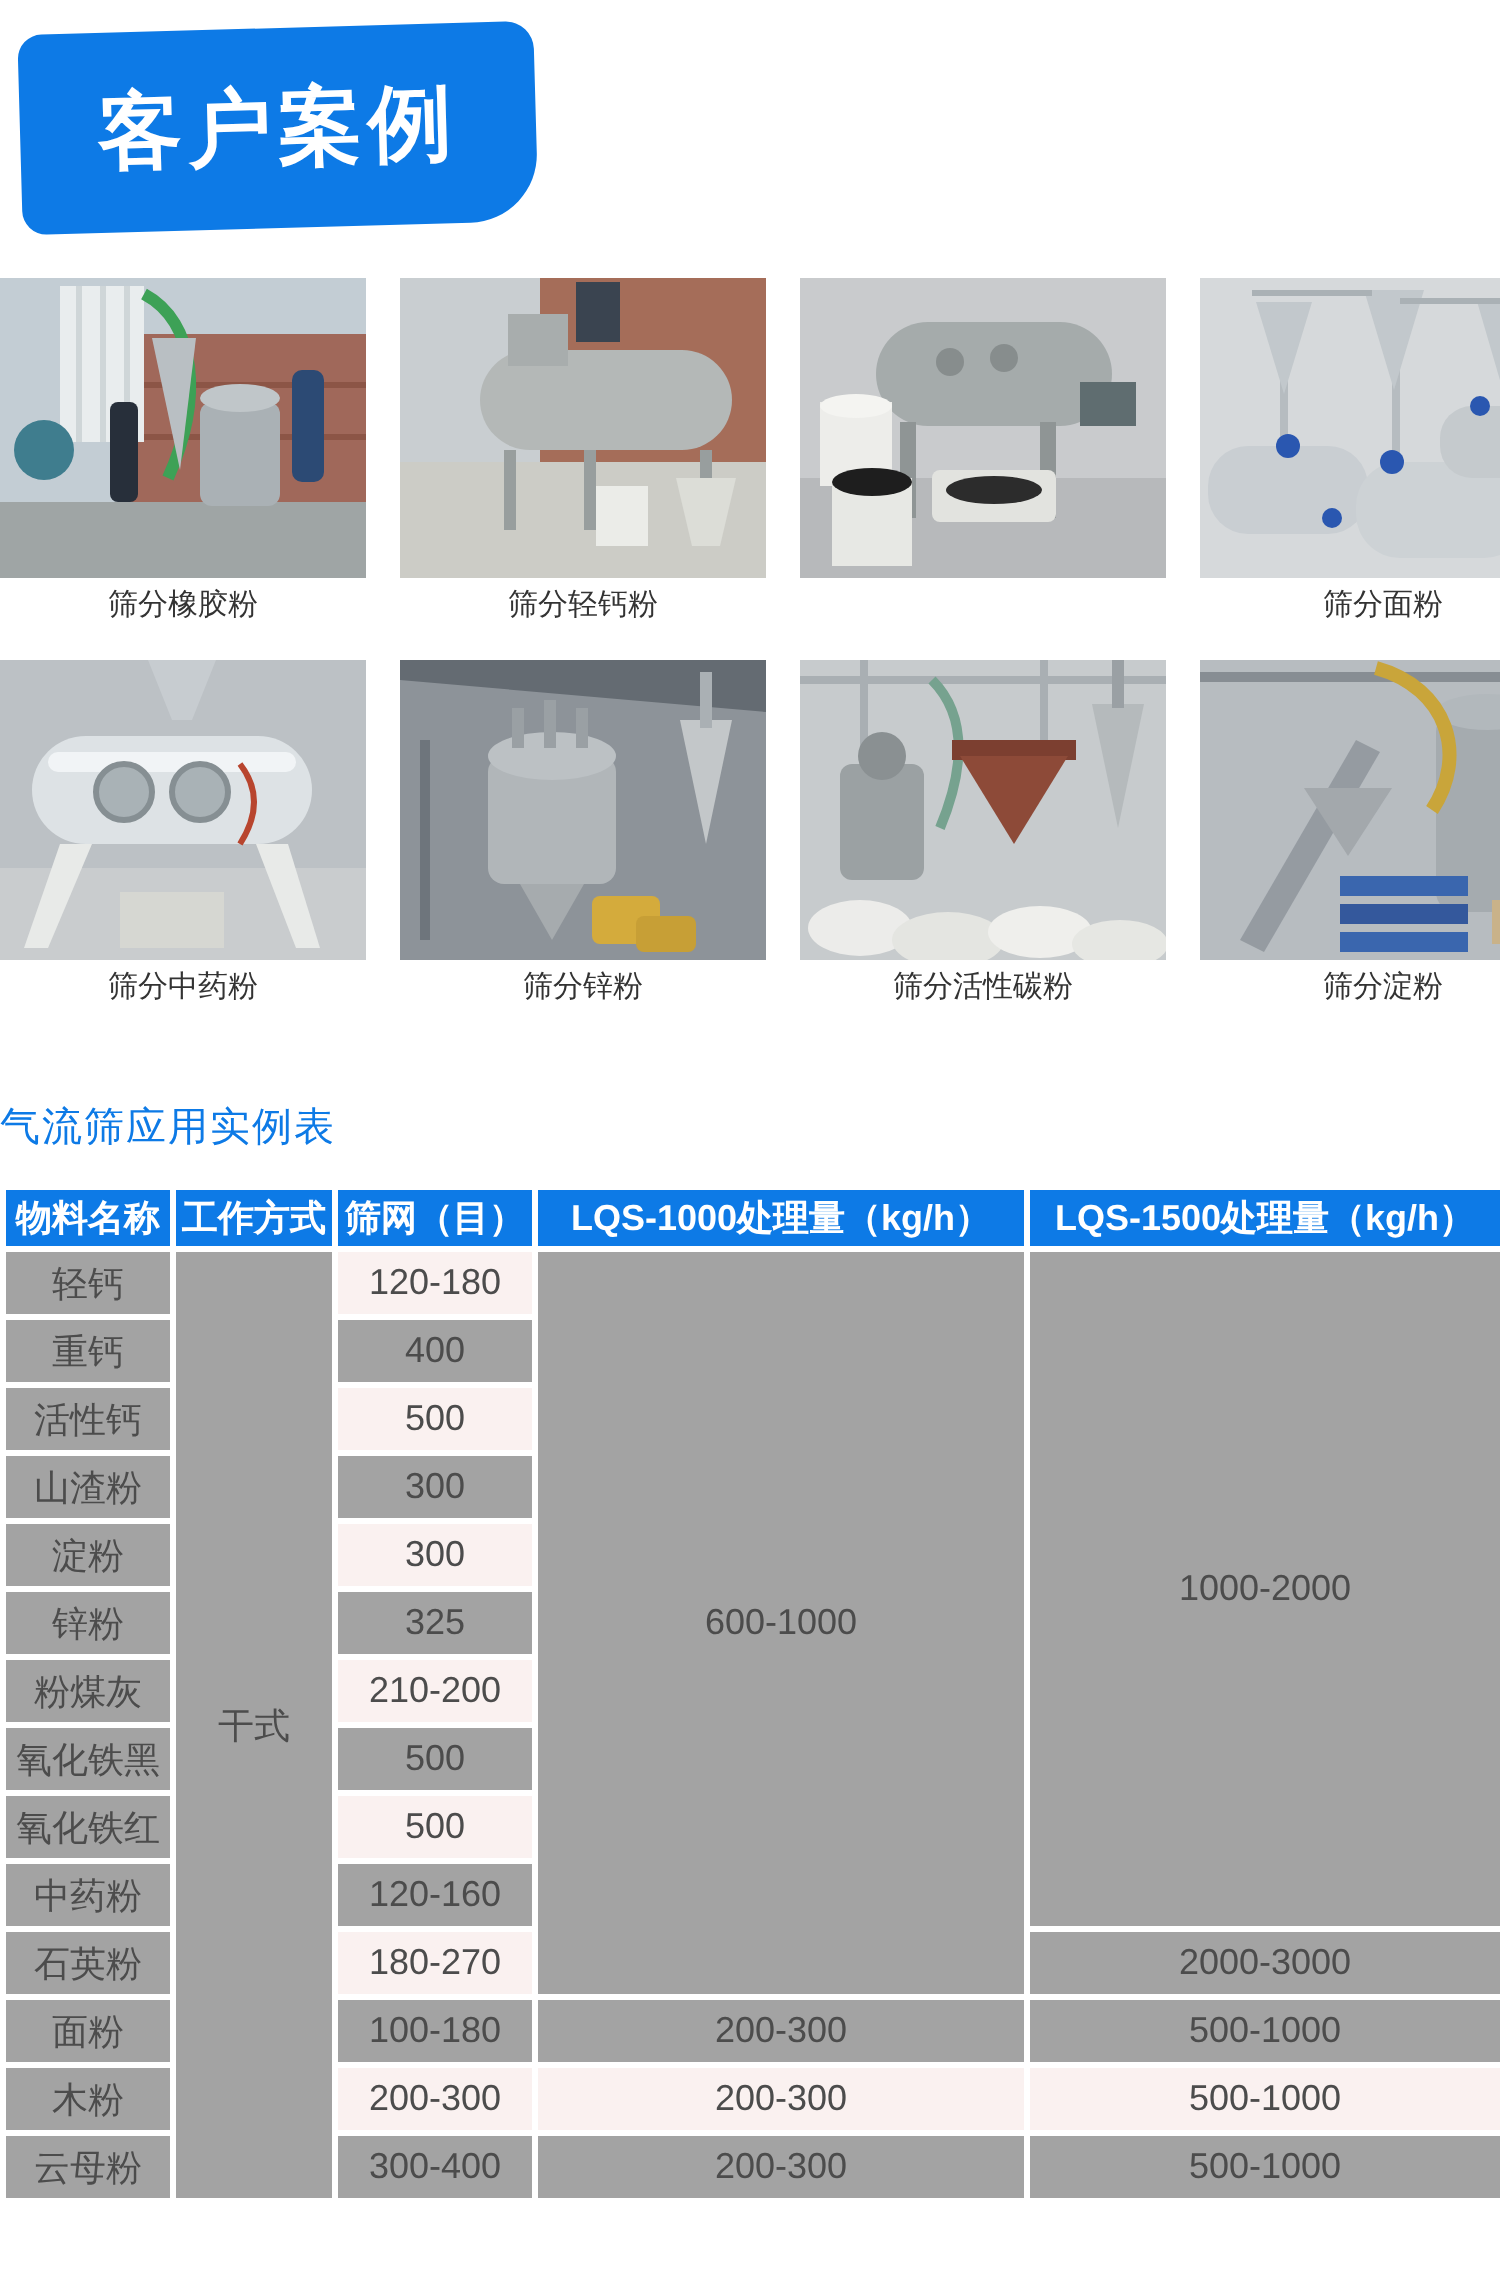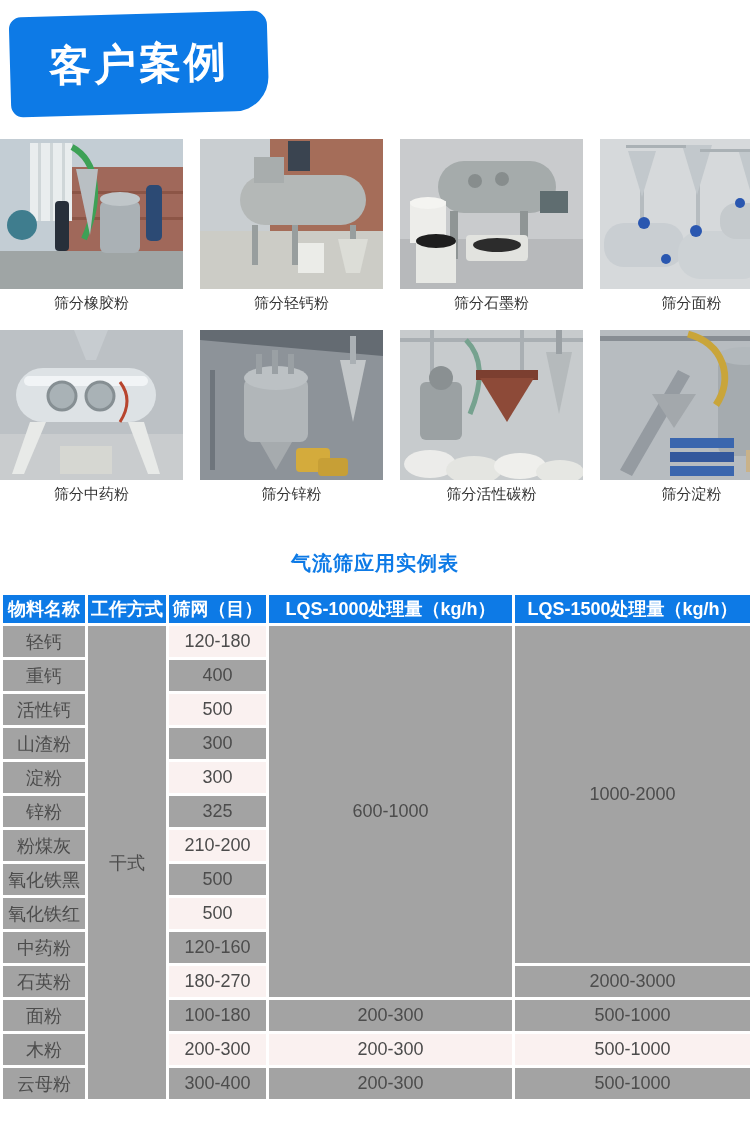--- a/index.html
+++ b/index.html
@@ -36,22 +36,22 @@
   }
   .case{margin:0;}
   .photo{width:183px;height:150px;display:block;background:#cfd2d4;}
   .caption{
     text-align:center;font-size:15px;color:#333;
     padding:5px 0 1px;line-height:18px;
   }
 
   
   .section-title{
-    margin:46px 0 15px;text-align:center;
-    color:var(--accent);font-size:20px;font-weight:bold;letter-spacing:1px;
+    margin:46px 0 15px;
+    color:var(--accent);font-size:20px;font-weight:normal;letter-spacing:1px;
   }
 
   
   table.app{
     width:750px;border-collapse:collapse;table-layout:fixed;
   }
   table.app th,table.app td{
     border:3px solid #fff;text-align:center;vertical-align:middle;
     font-size:18px;padding:0;overflow:hidden;
   }
@@ -123,21 +123,20 @@
         <rect x="140" y="52" width="28" height="22" fill="#5f6d70"></rect>
         <rect x="50" y="72" width="8" height="48" fill="#8f9595"></rect>
           <rect x="120" y="72" width="8" height="48" fill="#8f9595"></rect>
         <rect x="10" y="62" width="36" height="42" fill="#ededea"></rect>
         <ellipse cx="28" cy="64" rx="18" ry="6" fill="#f4f4f1"></ellipse>
         <rect x="16" y="100" width="40" height="44" fill="#e7e8e4"></rect>
         <ellipse cx="36" cy="102" rx="20" ry="7" fill="#1e1e1e"></ellipse>
         <rect x="66" y="96" width="62" height="26" rx="4" fill="#e2e3df"></rect>
         <ellipse cx="97" cy="106" rx="24" ry="7" fill="#2c2c2c"></ellipse>
       </svg>
-      <figcaption class="caption">筛分石墨粉</figcaption>
     </figure>
 
     <figure class="case">
       <svg class="photo" viewBox="0 0 183 150">
         <rect width="183" height="150" fill="#d6d9db"></rect>
         <rect x="40" y="12" width="4" height="72" fill="#b6bcc0"></rect>
           <rect x="96" y="8" width="4" height="84" fill="#b6bcc0"></rect>
           <rect x="150" y="12" width="4" height="52" fill="#b6bcc0"></rect>
         <polygon points="28,12 56,12 42,58" fill="#c2c8cc"></polygon>
         <polygon points="82,6 112,6 97,56" fill="#c2c8cc"></polygon>

